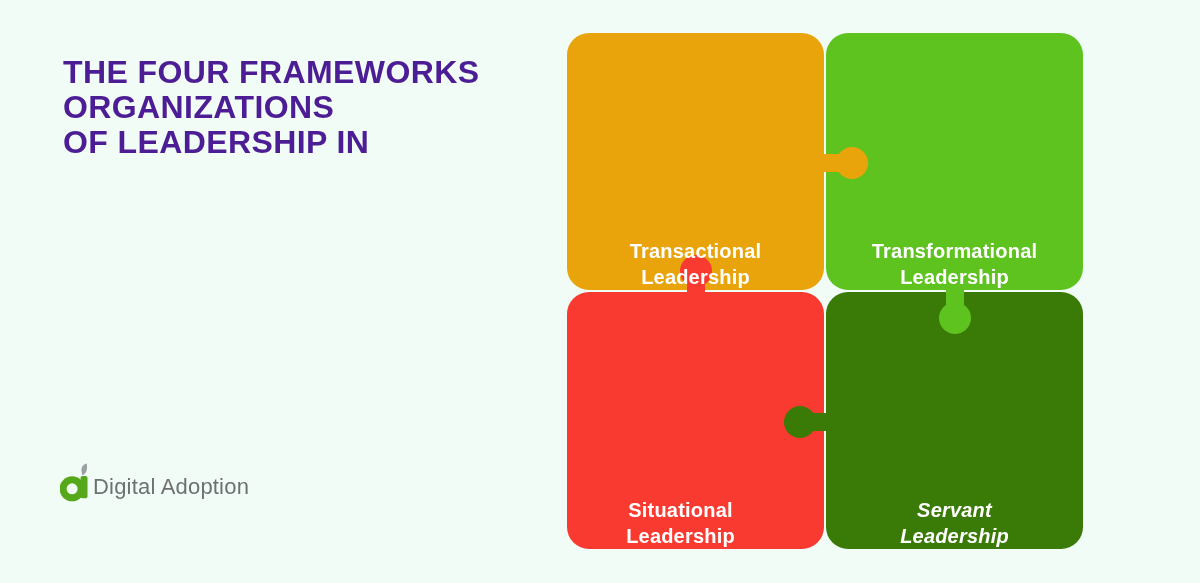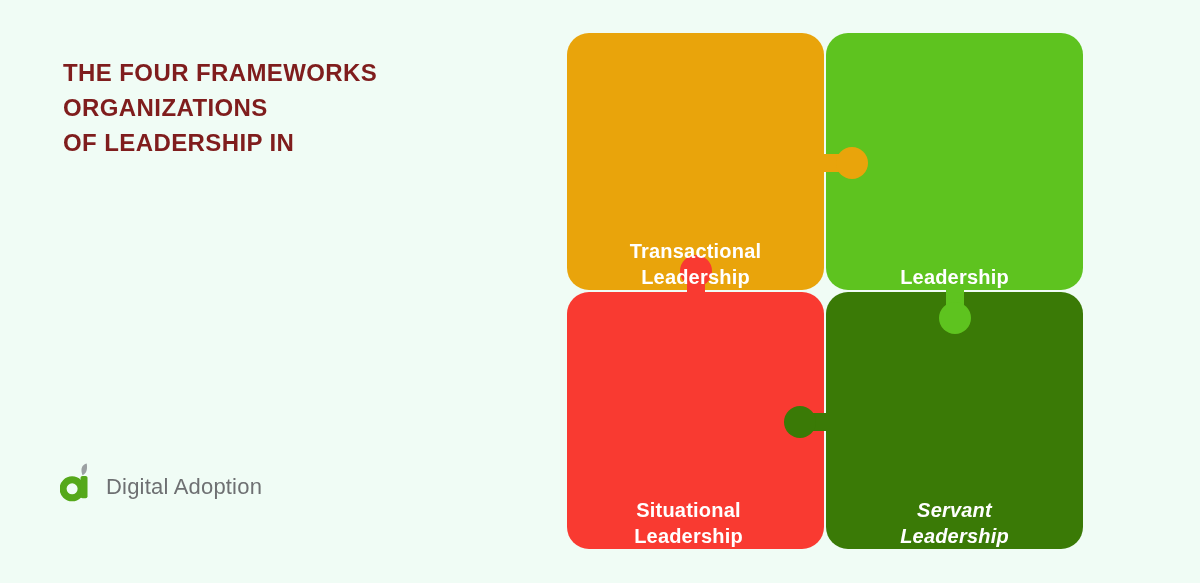--- a/index.html
+++ b/index.html
@@ -4,27 +4,27 @@
 <style>
   * { margin:0; padding:0; box-sizing:border-box; }
   body { font-family:"Liberation Sans", sans-serif; }
   .canvas {
     position:relative; width:1200px; height:583px;
     background:#F0FCF5; overflow:hidden;
   }
   
   .title {
     position:absolute; left:63px; top:55px;
-    font-size:24px; line-height:35px; font-weight:700;
-    letter-spacing:0.4px; color:#7f1d1d;
+    font-size:32px; line-height:35px; font-weight:700;
+    letter-spacing:0.4px; color:#4c1d95;
   }
   
   .brand {
     position:absolute; left:60px; top:463px;
-    display:flex; align-items:flex-end; gap:15px;
+    display:flex; align-items:flex-end; gap:2px;
   }
   .brand svg { display:block; }
   .brand-text {
     font-size:22px; font-weight:500; color:#6E7072;
     line-height:1; padding-bottom:4px; letter-spacing:0.2px;
   }
   
   .puzzle { position:absolute; left:567px; top:33px; width:516px; height:516px; }
   .piece { position:absolute; width:257px; height:257px; border-radius:22px; }
   .piece.tl { left:0;     top:0; }
@@ -33,21 +33,21 @@
   .piece.br { left:259px; top:259px; }
   .knobs { position:absolute; left:0; top:0; pointer-events:none; }
   .label {
     position:absolute; width:257px; height:257px;
     display:flex; flex-direction:column; align-items:center; justify-content:flex-end;
     text-align:center; color:#FFFFFF; font-weight:700;
     font-size:20px; line-height:26px; letter-spacing:0.2px;
   }
   .label.tl { left:0;     top:0; }
   .label.tr { left:259px; top:0; }
-  .label.bl { left:8px;     top:259px; }
+  .label.bl { left:0;     top:259px; }
   .label.br { left:259px; top:259px;font-style:italic; }
   .label.shift-left { transform:translateX(-15px); }
 </style>
 </head>
 <body>
 
 <div class="canvas">
 
   <div class="title">
     <div>THE FOUR FRAMEWORKS</div>
@@ -78,20 +78,21 @@
         <rect x="233" y="380" width="50" height="18"></rect>
         <circle cx="233" cy="389" r="16"></circle>
       </g>
     </svg>
 
     <div class="label tl">
       <span>Transactional</span>
       <span>Leadership</span>
     </div>
     <div class="label tr">
+      <span>Transformational</span>
       <span>Leadership</span>
     </div>
     <div class="label bl shift-left">
       <span>Situational</span>
       <span>Leadership</span>
     </div>
     <div class="label br">
       <span>Servant</span>
       <span>Leadership</span>
     </div>

